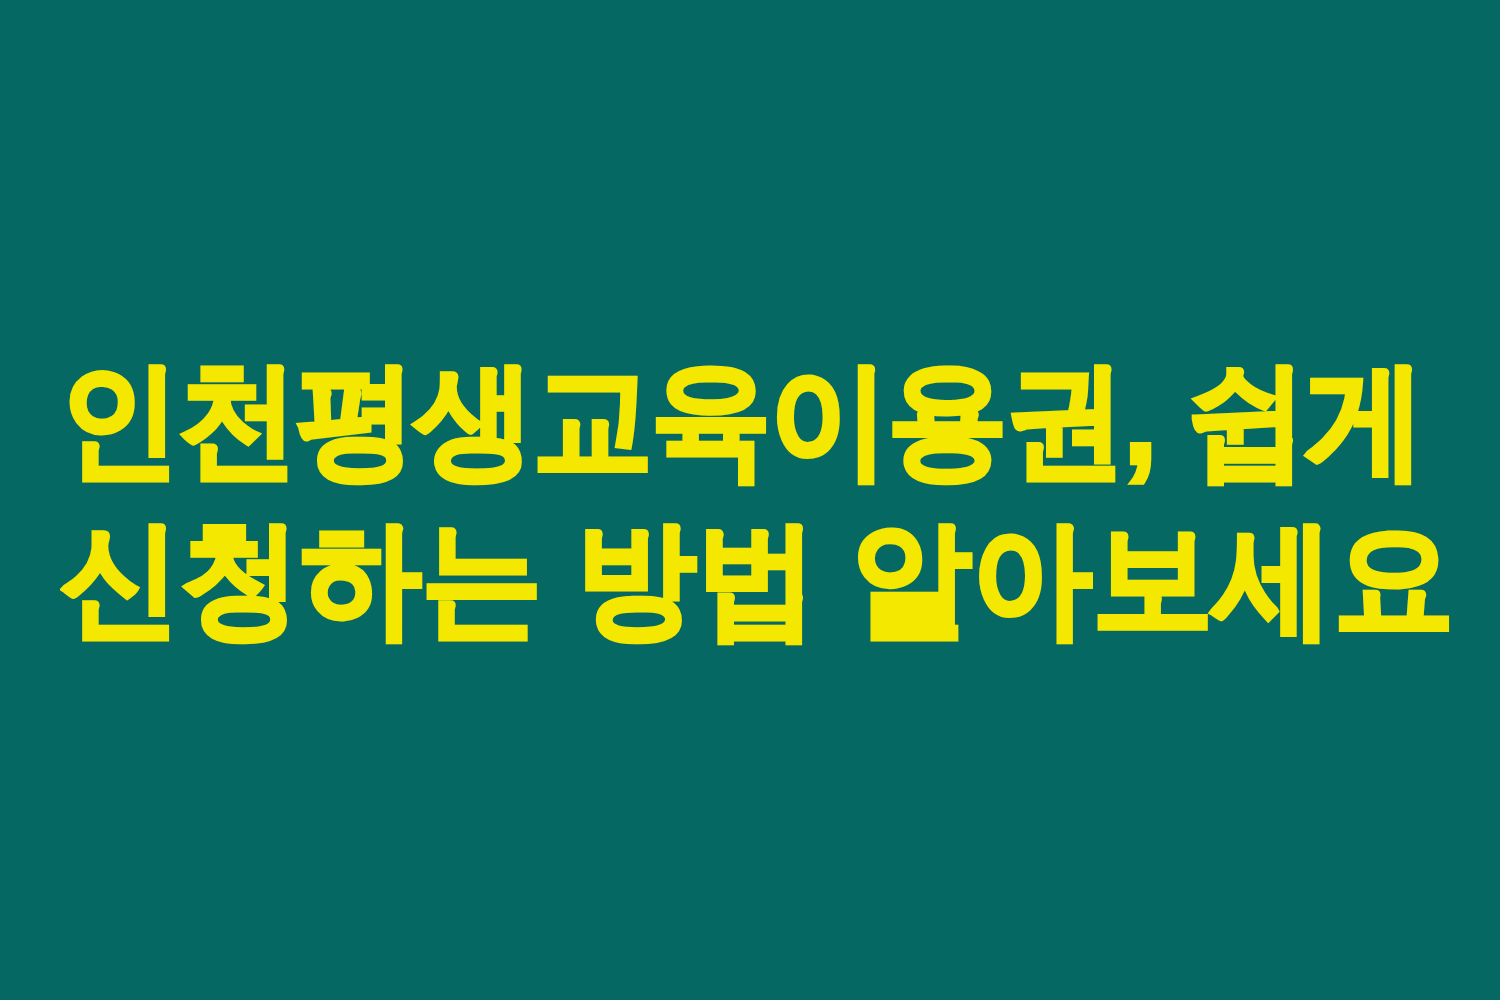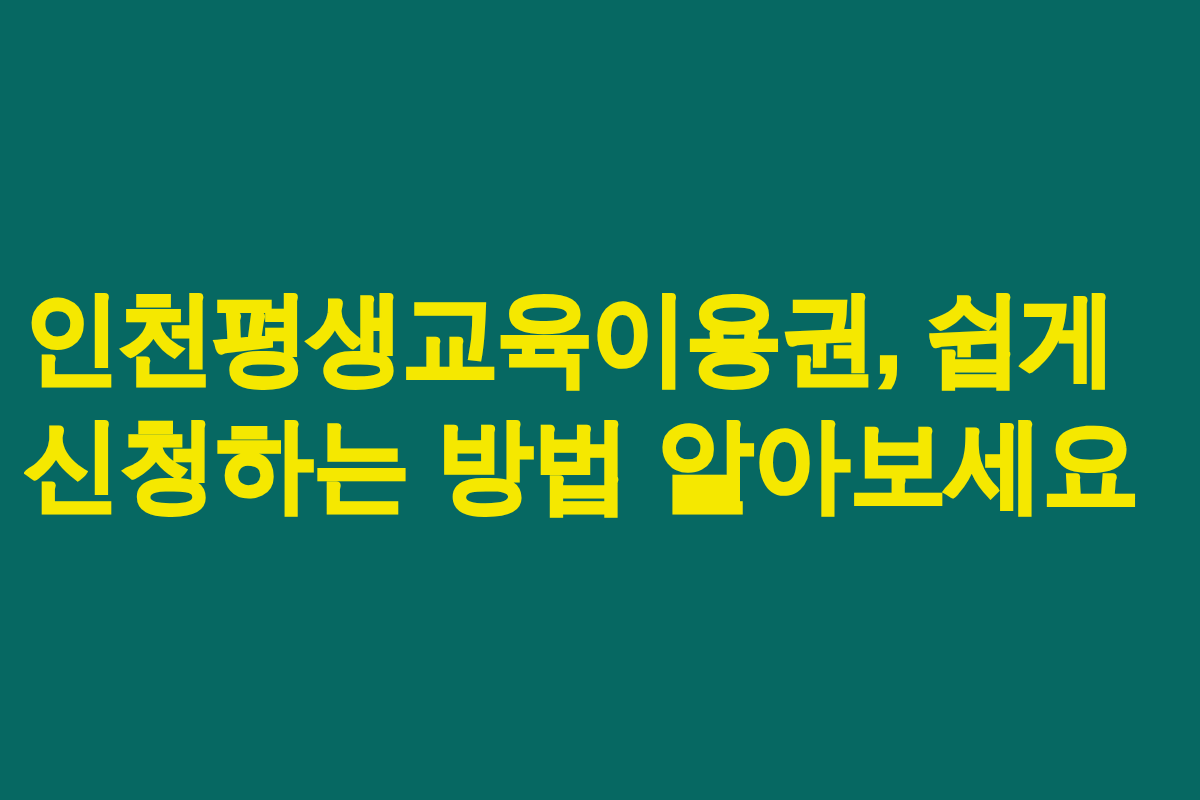--- a/index.html
+++ b/index.html
@@ -21,21 +21,21 @@
     height: 800px;
     box-sizing: border-box;
     display: flex;
     flex-direction: column;
     align-items: flex-start;
     justify-content: center;
     background: #066862;
   }
 
   .headline {
-    padding-left: 24px;
+    padding-left: 48px;
     padding-right: 20px;
     
     margin-top: 2px;
     display: flex;
     flex-direction: column;
     gap: 0px;
   }
 
   .headline-line {
     display: block;

